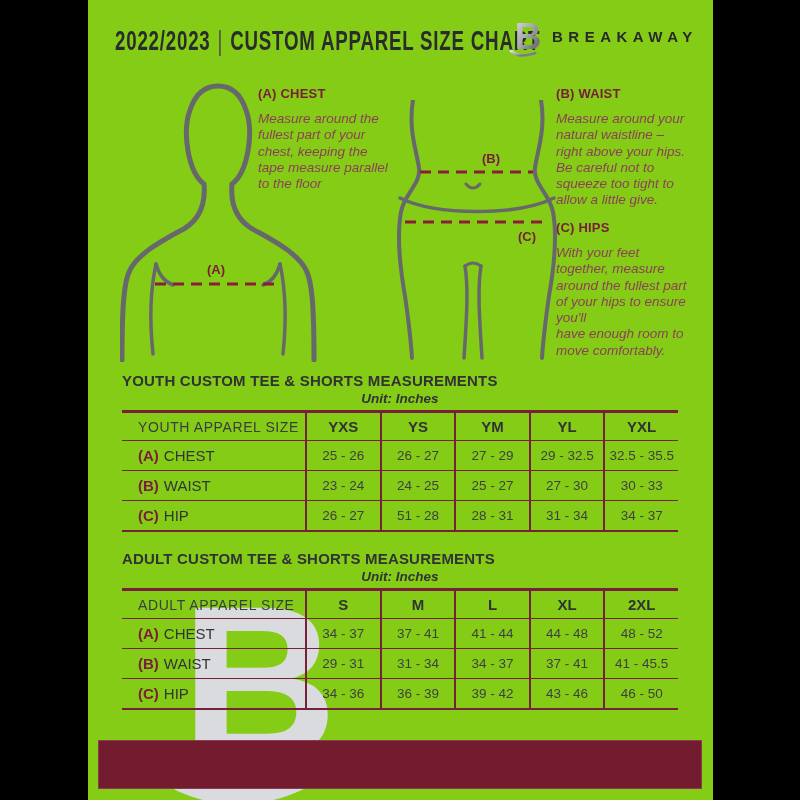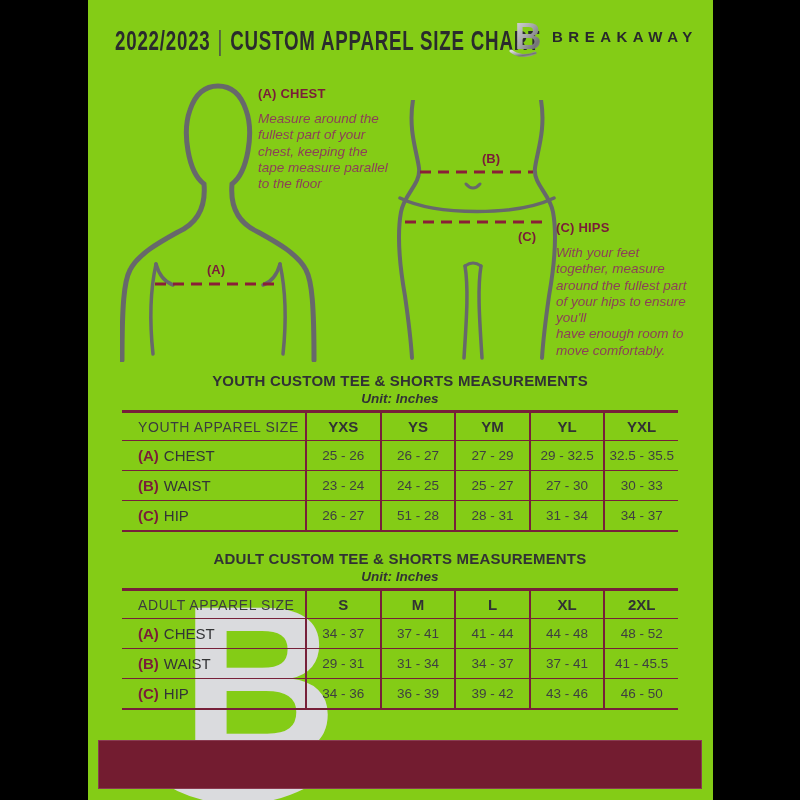--- a/index.html
+++ b/index.html
@@ -27,21 +27,21 @@
   .guide-b{left:468px;top:86px;width:160px;}
   .guide-c{left:468px;top:220px;width:165px;}
 
   
   .watermark{position:absolute;left:42px;top:546px;z-index:0;opacity:1;}
 
   
   .tbl{position:absolute;left:34px;width:556px;z-index:1;}
   .tbl-youth{top:372px;}
   .tbl-adult{top:550px;}
-  .tbl h2{margin:0;text-align:center;font-size:15px;line-height:18px;font-weight:700;
+  .tbl h2{margin:0;text-align:left;font-size:15px;line-height:18px;font-weight:700;
     letter-spacing:.2px;color:#313234;}
   .tbl .unit{text-align:center;font-style:italic;font-weight:600;font-size:13.5px;line-height:17px;
     color:#323335;margin-bottom:3px;}
   .grid{display:grid;grid-template-columns:183px repeat(5,1fr);
     border-top:3px solid #77203a;border-bottom:2.5px solid #77203a;}
   .cell{display:flex;align-items:center;justify-content:center;height:29px;
     border-bottom:1.6px solid #77203a;font-size:13.5px;font-weight:500;color:#3e3f41;}
   .cell.hcell{height:27px;text-align:right;}
   .cell.first{justify-content:flex-start;padding-left:16px;}
   .cell:not(.first){border-left:2px solid #77203a;}
@@ -111,20 +111,29 @@
     </svg>
 
     <section class="guide guide-a">
       <h3>(A) CHEST</h3>
       <p>Measure around the
 fullest part of your
 chest, keeping the
 tape measure parallel
 to the floor</p>
     </section>
+    <section class="guide guide-b">
+      <h3>(B) WAIST</h3>
+      <p>Measure around your
+natural waistline –
+right above your hips.
+Be careful not to
+squeeze too tight to
+allow a little give.</p>
+    </section>
     <section class="guide guide-c">
       <h3>(C) HIPS</h3>
       <p>With your feet
 together, measure
 around the fullest part
 of your hips to ensure
 you'll
 have enough room to
 move comfortably.</p>
     </section>

